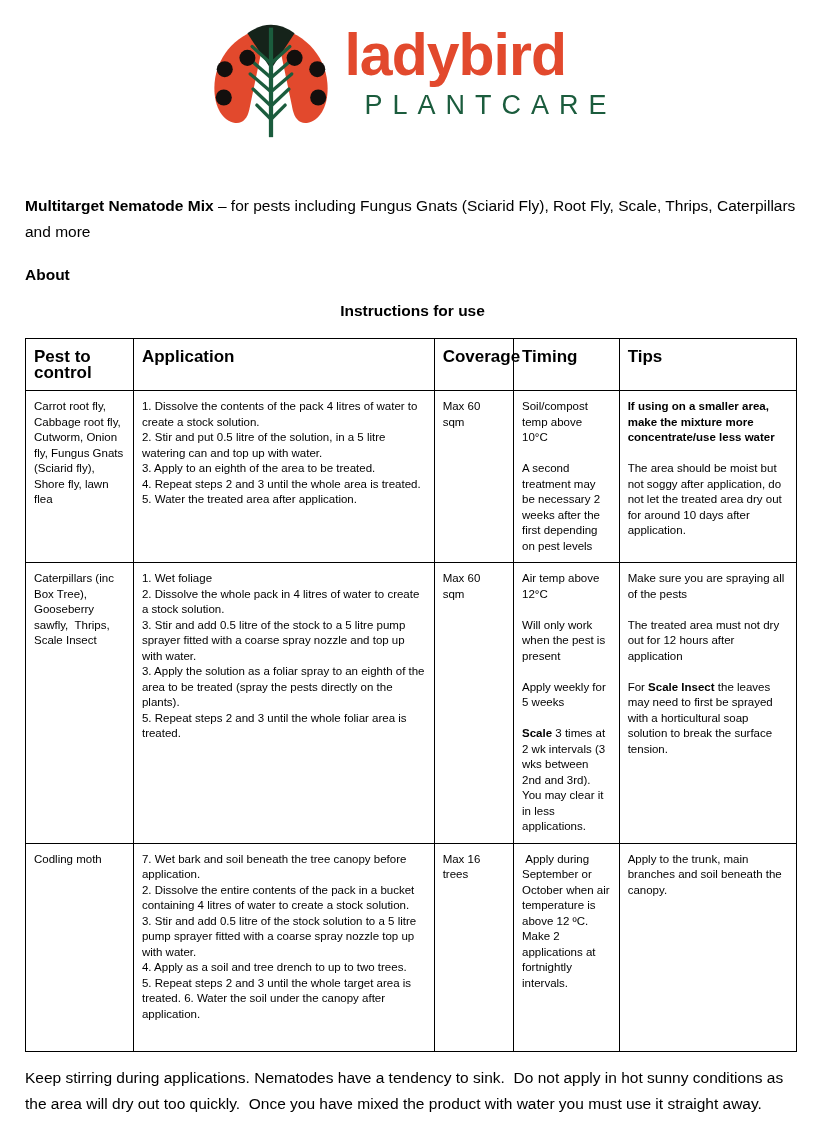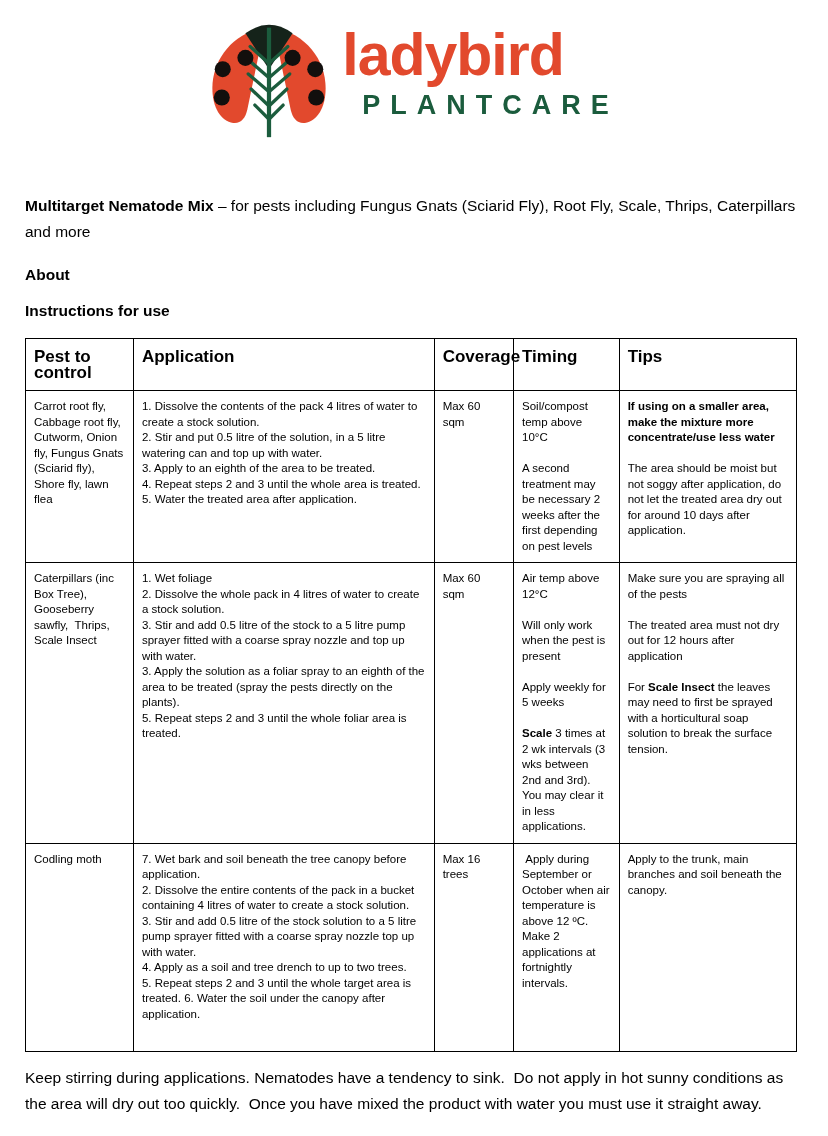--- a/index.html
+++ b/index.html
@@ -23,32 +23,32 @@
     font-weight: bold;
     font-size: 59px;
     line-height: 62px;
     letter-spacing: -1px;
     color: var(--logo-red, #E2492D);
   }
   .brand-sub {
     font-size: 27px;
     line-height: 30px;
     letter-spacing: 10px;
-    font-weight: 700;
+    font-weight: 400;
     color: var(--logo-green, #1B5C3D);
     padding-left: 20px;
     margin-top: 4px;
   }
 
   
   .title-line { margin: 53px 0 0 0; font-size: 15.5px; line-height: 26px; white-space: pre-wrap; }
   .title-line b { font-weight: bold; }
   .sec-heading { margin: 17px 0 0 0; font-size: 15.5px; line-height: 26px; font-weight: bold; }
   .body-para { margin: 0; font-size: 15.5px; line-height: 26px; white-space: pre-wrap; }
-  .sec-heading.instructions { margin-top: 10px; }
+  .sec-heading.instructions { margin-top: 10px; text-align: center; }
 
   
   table.instr {
     margin-top: 14px;
     border-collapse: collapse;
     width: 772px;
     table-layout: fixed;
     font-size: 11.5px;
     line-height: 15.5px;
   }

